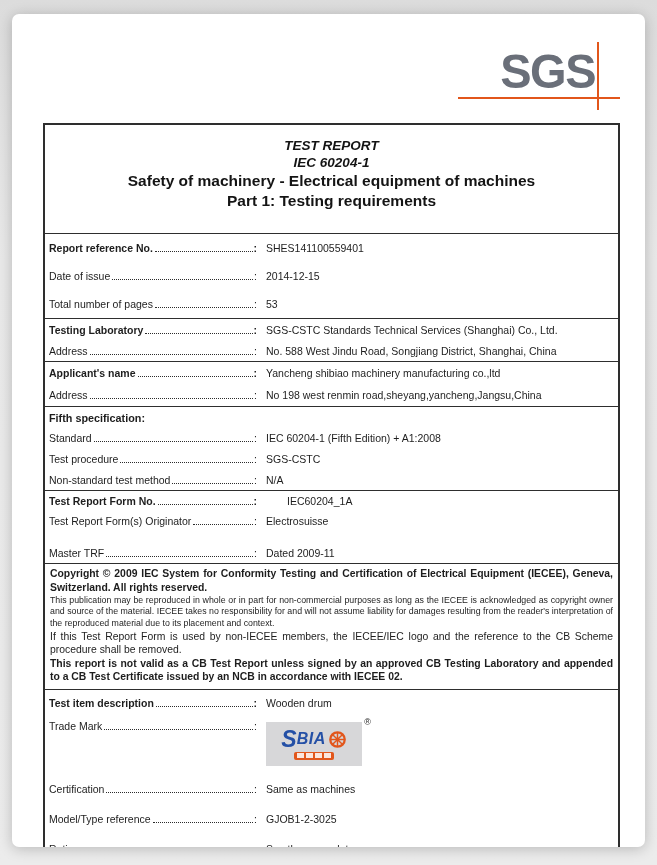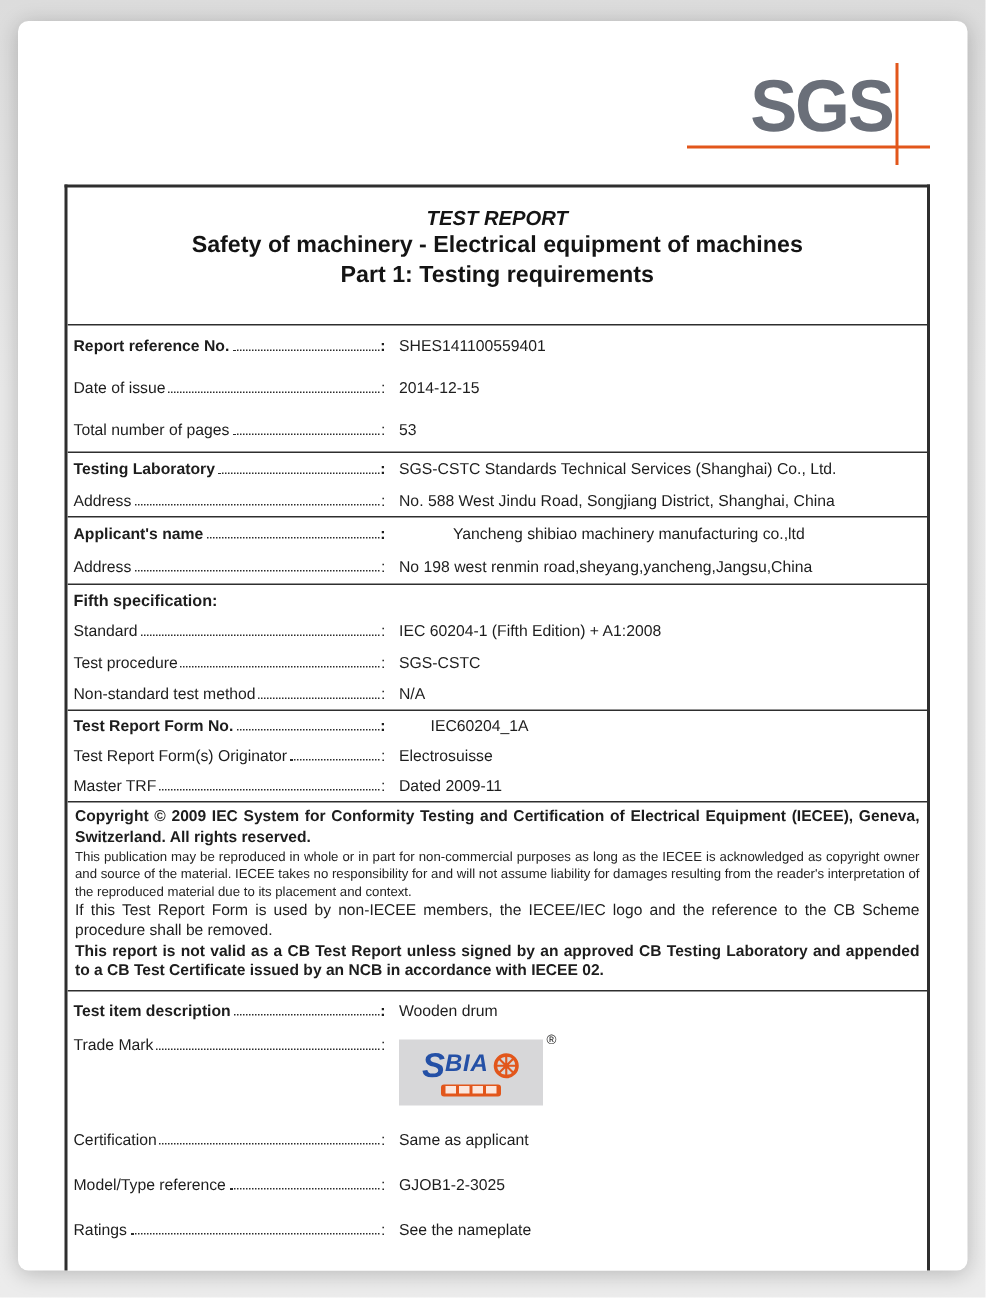--- a/index.html
+++ b/index.html
@@ -67,20 +67,21 @@
 
   <div>
     <div class="sgs-text">SGS</div>
     <div class="sgs-hline"></div>
     <div class="sgs-vline"></div>
   </div>
 
   <div class="rtable" id="report-table">
       <div class="blk title-block">
         <div class="tl-sm">TEST REPORT</div>
+        <div class="tl-sm">IEC 60204-1</div>
         <div class="tl-lg">Safety of machinery - Electrical equipment of machines</div>
         <div class="tl-lg">Part 1: Testing requirements</div>
       </div>
       <div class="blk">
         <div class="row" style="height: 28px;">
           <div class="lab b">
             <span class="lab-t">Report reference No.</span>
             <span class="leader"></span>
             <span class="colon">:</span>
           </div>
@@ -115,21 +116,21 @@
         <div class="row" style="height: 21px;">
           <div class="lab">
             <span class="lab-t">Address</span>
             <span class="leader"></span>
             <span class="colon">:</span>
           </div>
           <div class="val">No. 588 West Jindu Road, Songjiang District, Shanghai, China</div>
         </div>
       </div>
       <div class="blk">
-        <div class="row" style="height: 22px; gap: 36px;">
+        <div class="row" style="height: 22px;">
           <div class="lab b">
             <span class="lab-t">Applicant's name</span>
             <span class="leader"></span>
             <span class="colon">:</span>
           </div>
           <div class="val">Yancheng shibiao machinery manufacturing co.,ltd</div>
         </div>
         <div class="row" style="height: 22px;">
           <div class="lab">
             <span class="lab-t">Address</span>
@@ -176,21 +177,21 @@
           <div class="val">IEC60204_1A</div>
         </div>
         <div class="row" style="height: 20px;">
           <div class="lab">
             <span class="lab-t">Test Report Form(s) Originator</span>
             <span class="leader"></span>
             <span class="colon">:</span>
           </div>
           <div class="val">Electrosuisse</div>
         </div>
-        <div class="row" style="height: 20px;">
+        <div class="row" style="height: 20px; margin-top: 12px;">
           <div class="lab">
             <span class="lab-t">Master TRF</span>
             <span class="leader"></span>
             <span class="colon">:</span>
           </div>
           <div class="val">Dated 2009-11</div>
         </div>
       </div>
       <div class="blk cpy">
         <p class="cp-bold">Copyright © 2009 IEC System for Conformity Testing and Certification of Electrical Equipment (IECEE), Geneva, Switzerland. All rights reserved.</p>
@@ -240,21 +241,21 @@
               </div>
             </div>
           </div>
         </div>
         <div class="row" style="height: 30px;">
           <div class="lab">
             <span class="lab-t">Certification</span>
             <span class="leader"></span>
             <span class="colon">:</span>
           </div>
-          <div class="val">Same as applicant</div>
+          <div class="val">Same as machines</div>
         </div>
         <div class="row" style="height: 30px;">
           <div class="lab">
             <span class="lab-t">Model/Type reference</span>
             <span class="leader"></span>
             <span class="colon">:</span>
           </div>
           <div class="val">GJOB1-2-3025</div>
         </div>
         <div class="row" style="height: 30px;">

